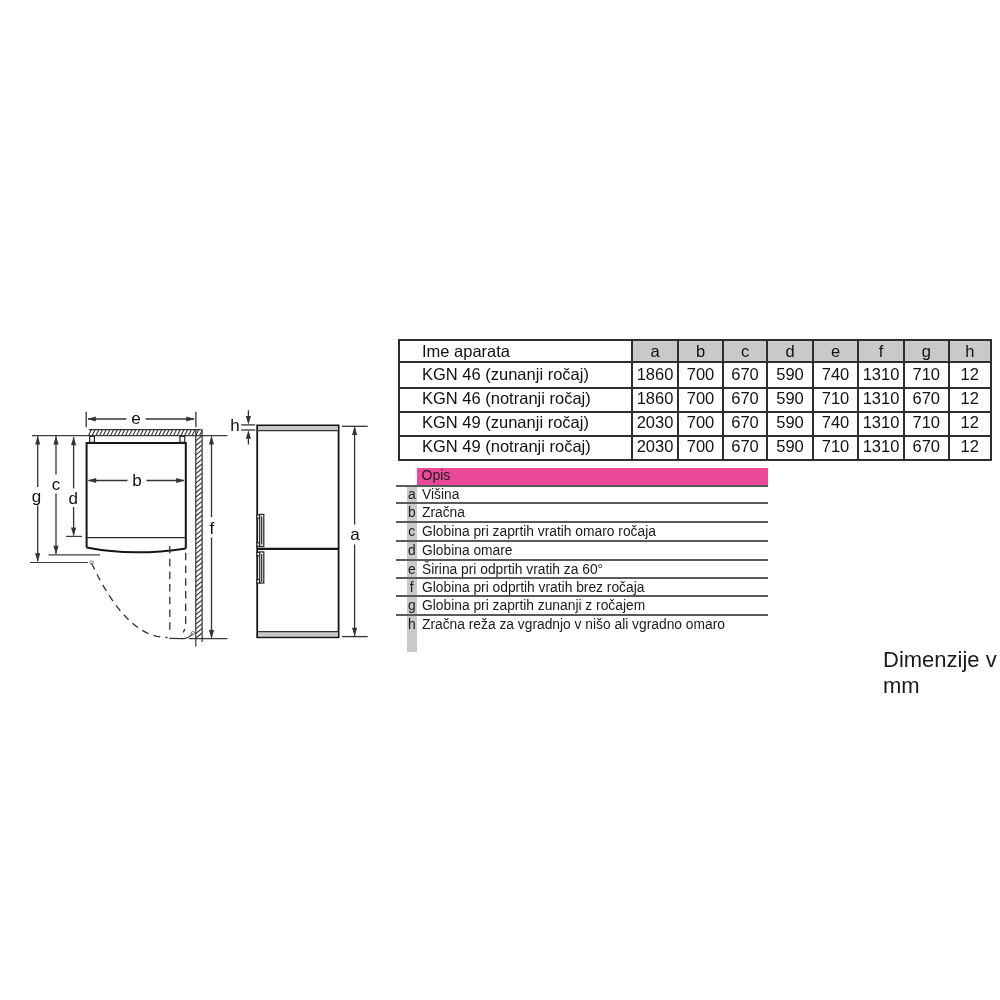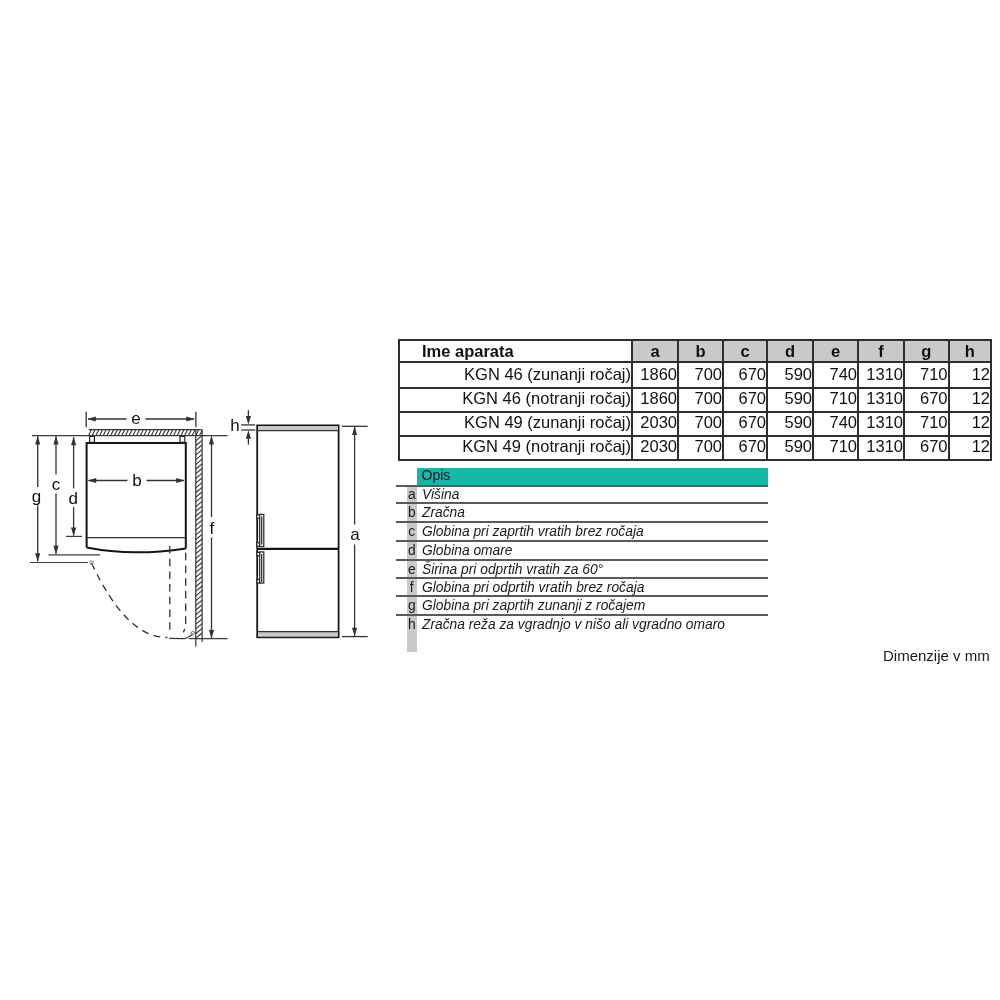--- a/index.html
+++ b/index.html
@@ -1,25 +1,25 @@
 <!DOCTYPE html>
 <html><head>
 <meta charset="utf-8">
 <style>
   html,body{margin:0;padding:0;background:#ffffff;}
   body{width:1000px;height:1000px;position:relative;font-family:"Liberation Sans",sans-serif;color:#1a1a1a;}
   .abs{position:absolute;}
   #spec{border-collapse:collapse;table-layout:fixed;font-size:16.5px;color:#111;}
   #spec td{border:2px solid #2e2e2e;padding:0;text-align:center;overflow:hidden;white-space:nowrap;}
-  #spec tr.dat td{vertical-align:bottom;padding-bottom:3px;text-align:right;}
+  #spec tr.dat td{vertical-align:bottom;padding-bottom:3px;}
   #spec td.nm{text-align:left;padding-left:22px;}
-  #spec tr.hdr td{background:#c9c9c9;font-weight:bold;}
+  #spec tr.hdr td{background:#c9c9c9;}
   .oprow{position:absolute;left:396px;width:372px;border-top:2px solid #5a5a5a;box-sizing:border-box;font-size:13.8px;}
   .oprow .lt{position:absolute;left:10.5px;top:2px;width:10.5px;text-align:center;}
-  .oprow .ds{position:absolute;left:26px;top:2px;font-style:italic;}
+  .oprow .ds{position:absolute;left:26px;top:2px;}
 </style>
 </head>
 <body>
 
 <svg class="abs" style="left:0;top:395px" width="400" height="280" viewBox="0 395 400 280">
 
   <g stroke="#333" stroke-width="1.3" fill="#333">
     <line x1="86.2" y1="411.8" x2="86.2" y2="427.2"></line>
     <line x1="195.9" y1="411.8" x2="195.9" y2="427.2"></line>
     <line x1="88" y1="419" x2="126.5" y2="419"></line>
@@ -224,37 +224,37 @@
         <td>670</td>
         <td>590</td>
         <td>710</td>
         <td>1310</td>
         <td>670</td>
         <td>12</td>
       </tr>
 </tbody>
   </table>
 
-<div class="abs" style="left:417px;top:467.5px;width:351px;height:17px;background:#14b8a6;font-size:14px;line-height:15px;padding-left:4.5px;box-sizing:border-box;">Opis</div>
+<div class="abs" style="left:417px;top:467.5px;width:351px;height:17px;background:#ec4899;font-size:14px;line-height:15px;padding-left:4.5px;box-sizing:border-box;">Opis</div>
 
 <div class="abs" style="left:406.5px;top:486.5px;width:10.5px;height:165.5px;background:#c9c9c9;"></div>
 
 <div class="oprow" style="top:485.0px;height:17.0px;line-height:12.0px;">
     <span class="lt">a</span>
     <span class="ds">Višina</span>
   </div>
 
 <div class="oprow" style="top:502.0px;height:18.5px;line-height:13.5px;">
     <span class="lt">b</span>
     <span class="ds">Zračna</span>
   </div>
 
 <div class="oprow" style="top:520.5px;height:19.0px;line-height:14.0px;">
     <span class="lt">c</span>
-    <span class="ds">Globina pri zaprtih vratih brez ročaja</span>
+    <span class="ds">Globina pri zaprtih vratih omaro ročaja</span>
   </div>
 
 <div class="oprow" style="top:539.5px;height:19.0px;line-height:14.0px;">
     <span class="lt">d</span>
     <span class="ds">Globina omare</span>
   </div>
 
 <div class="oprow" style="top:558.5px;height:18.0px;line-height:13.0px;">
     <span class="lt">e</span>
     <span class="ds">Širina pri odprtih vratih za 60°</span>
@@ -268,13 +268,13 @@
 <div class="oprow" style="top:595.0px;height:19.0px;line-height:14.0px;">
     <span class="lt">g</span>
     <span class="ds">Globina pri zaprtih zunanji z ročajem</span>
   </div>
 
 <div class="oprow" style="top:614.0px;height:18.5px;line-height:13.5px;">
     <span class="lt">h</span>
     <span class="ds">Zračna reža za vgradnjo v nišo ali vgradno omaro</span>
   </div>
 
-<div class="abs" style="left:883px;top:646.5px;font-size:15px;">Dimenzije v mm</div>
+<div class="abs" style="left:883px;top:646.5px;font-size:22px;">Dimenzije v mm</div>
 
 </body></html>

